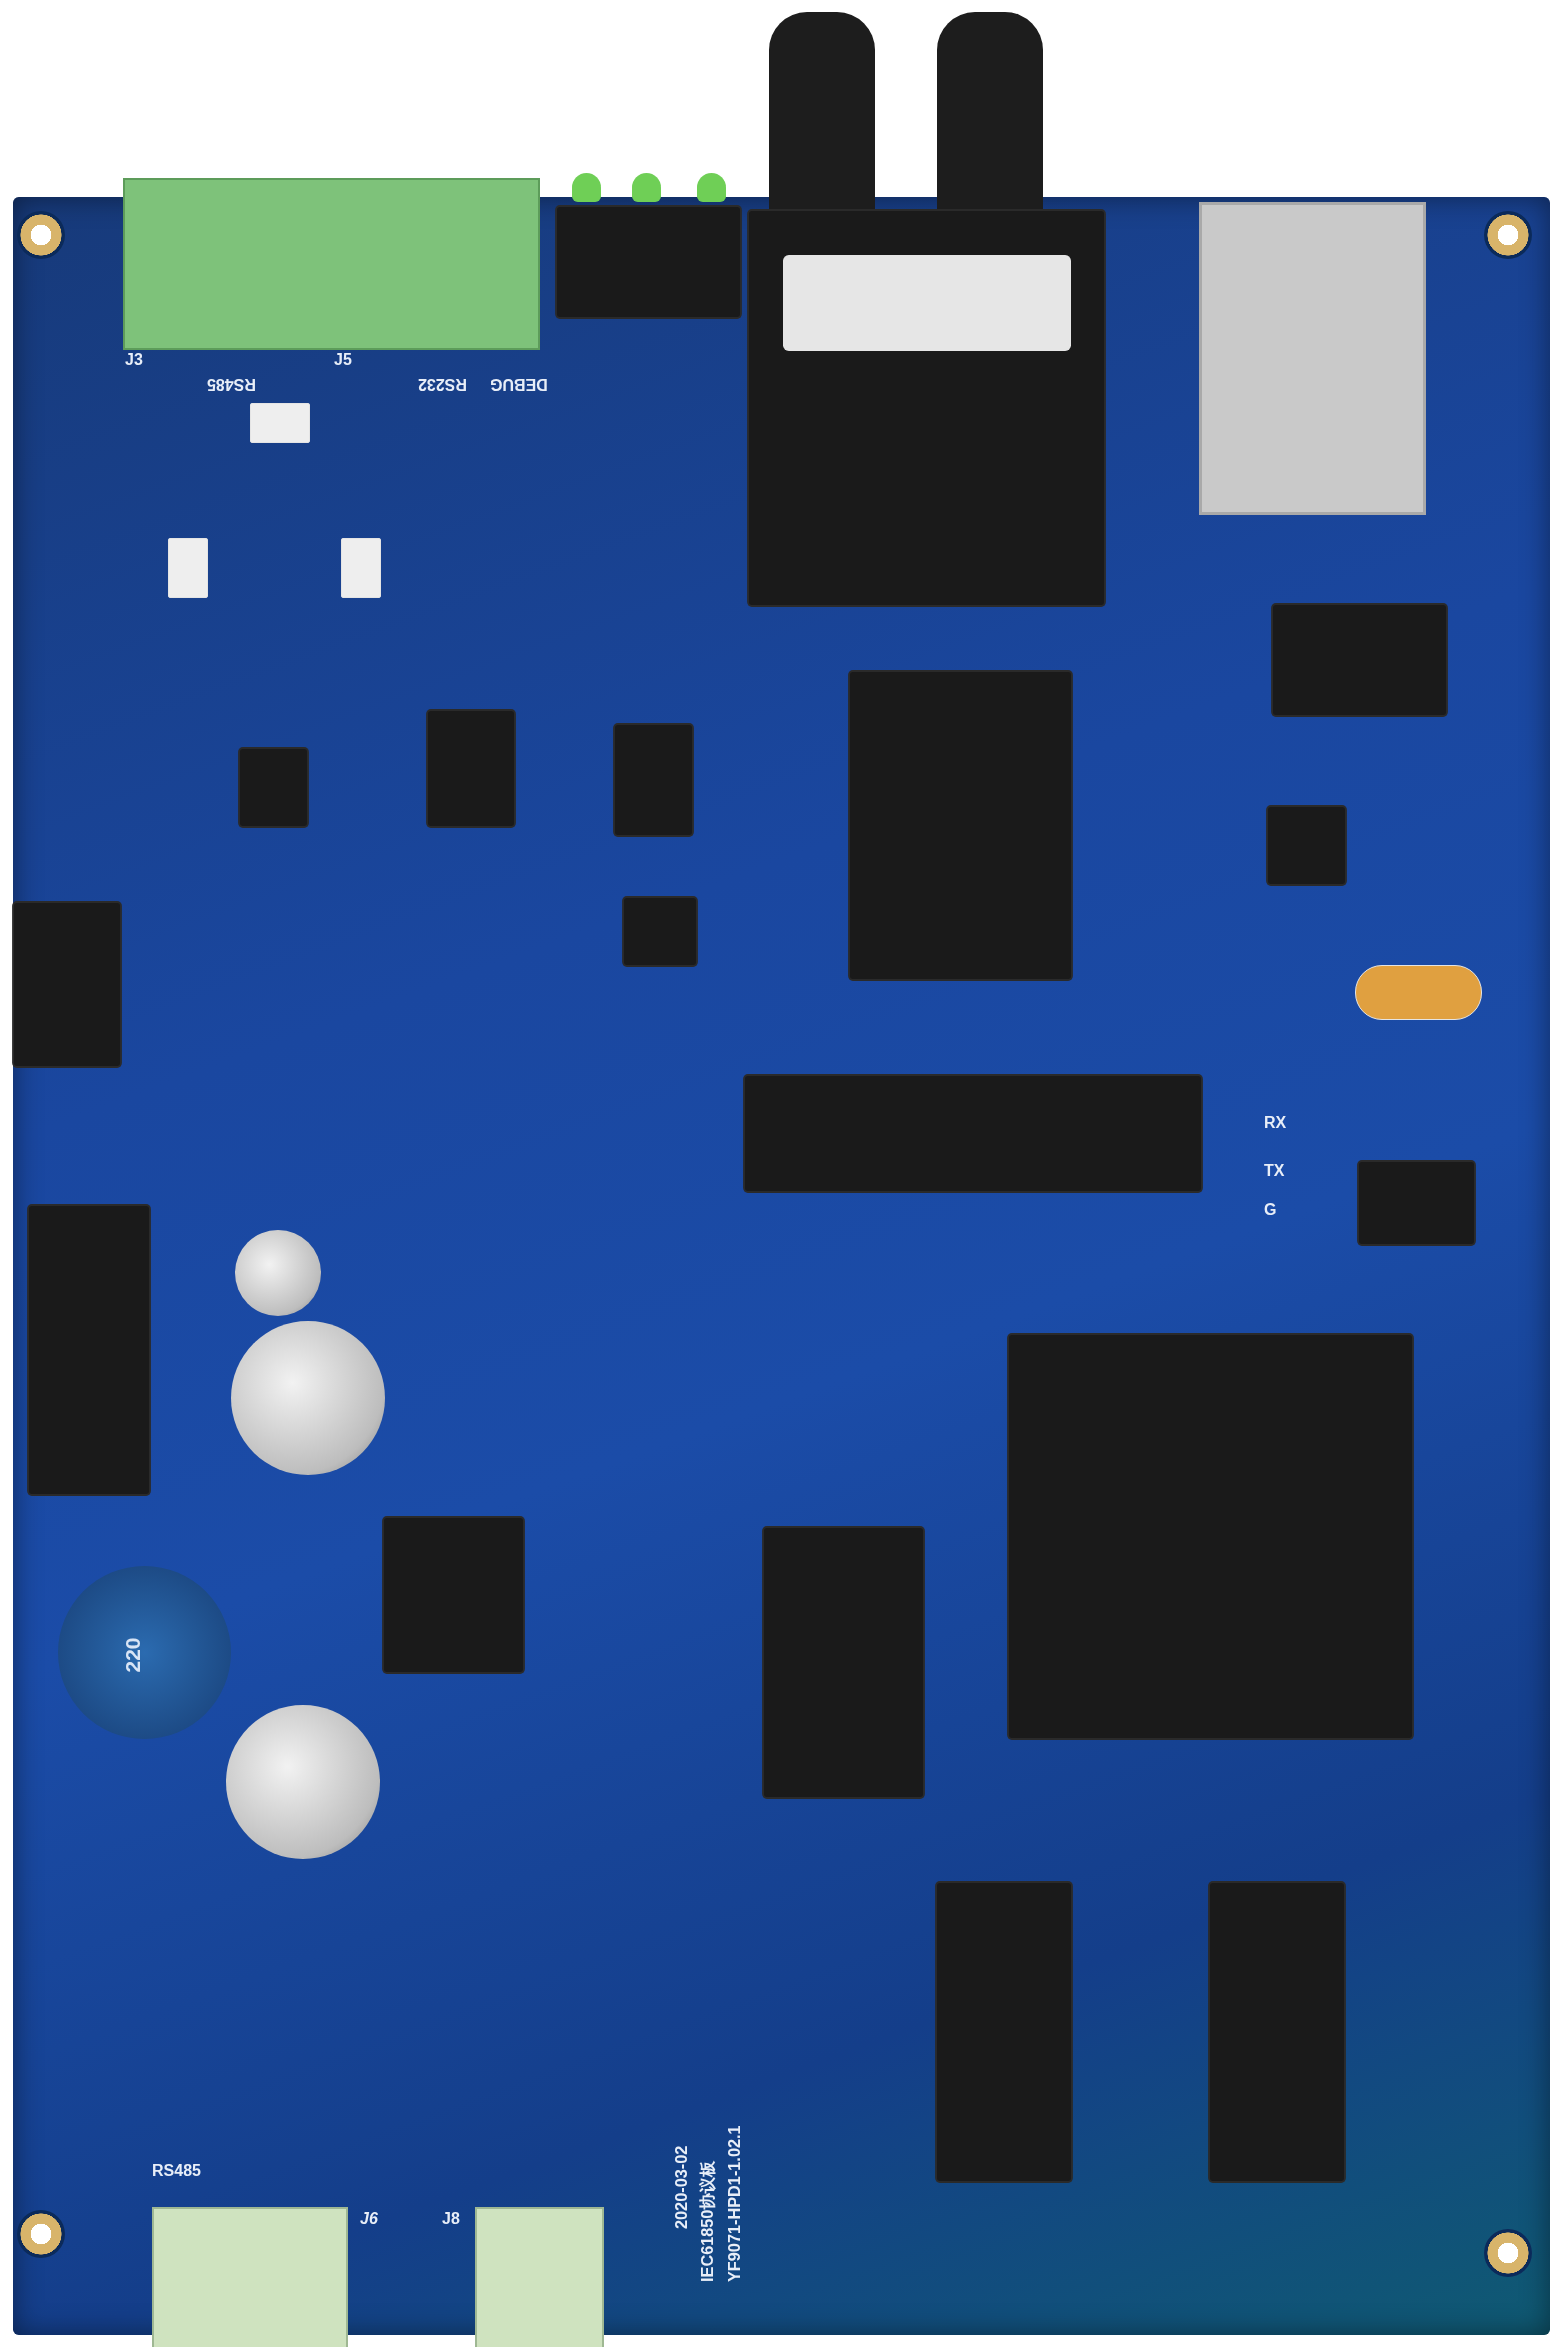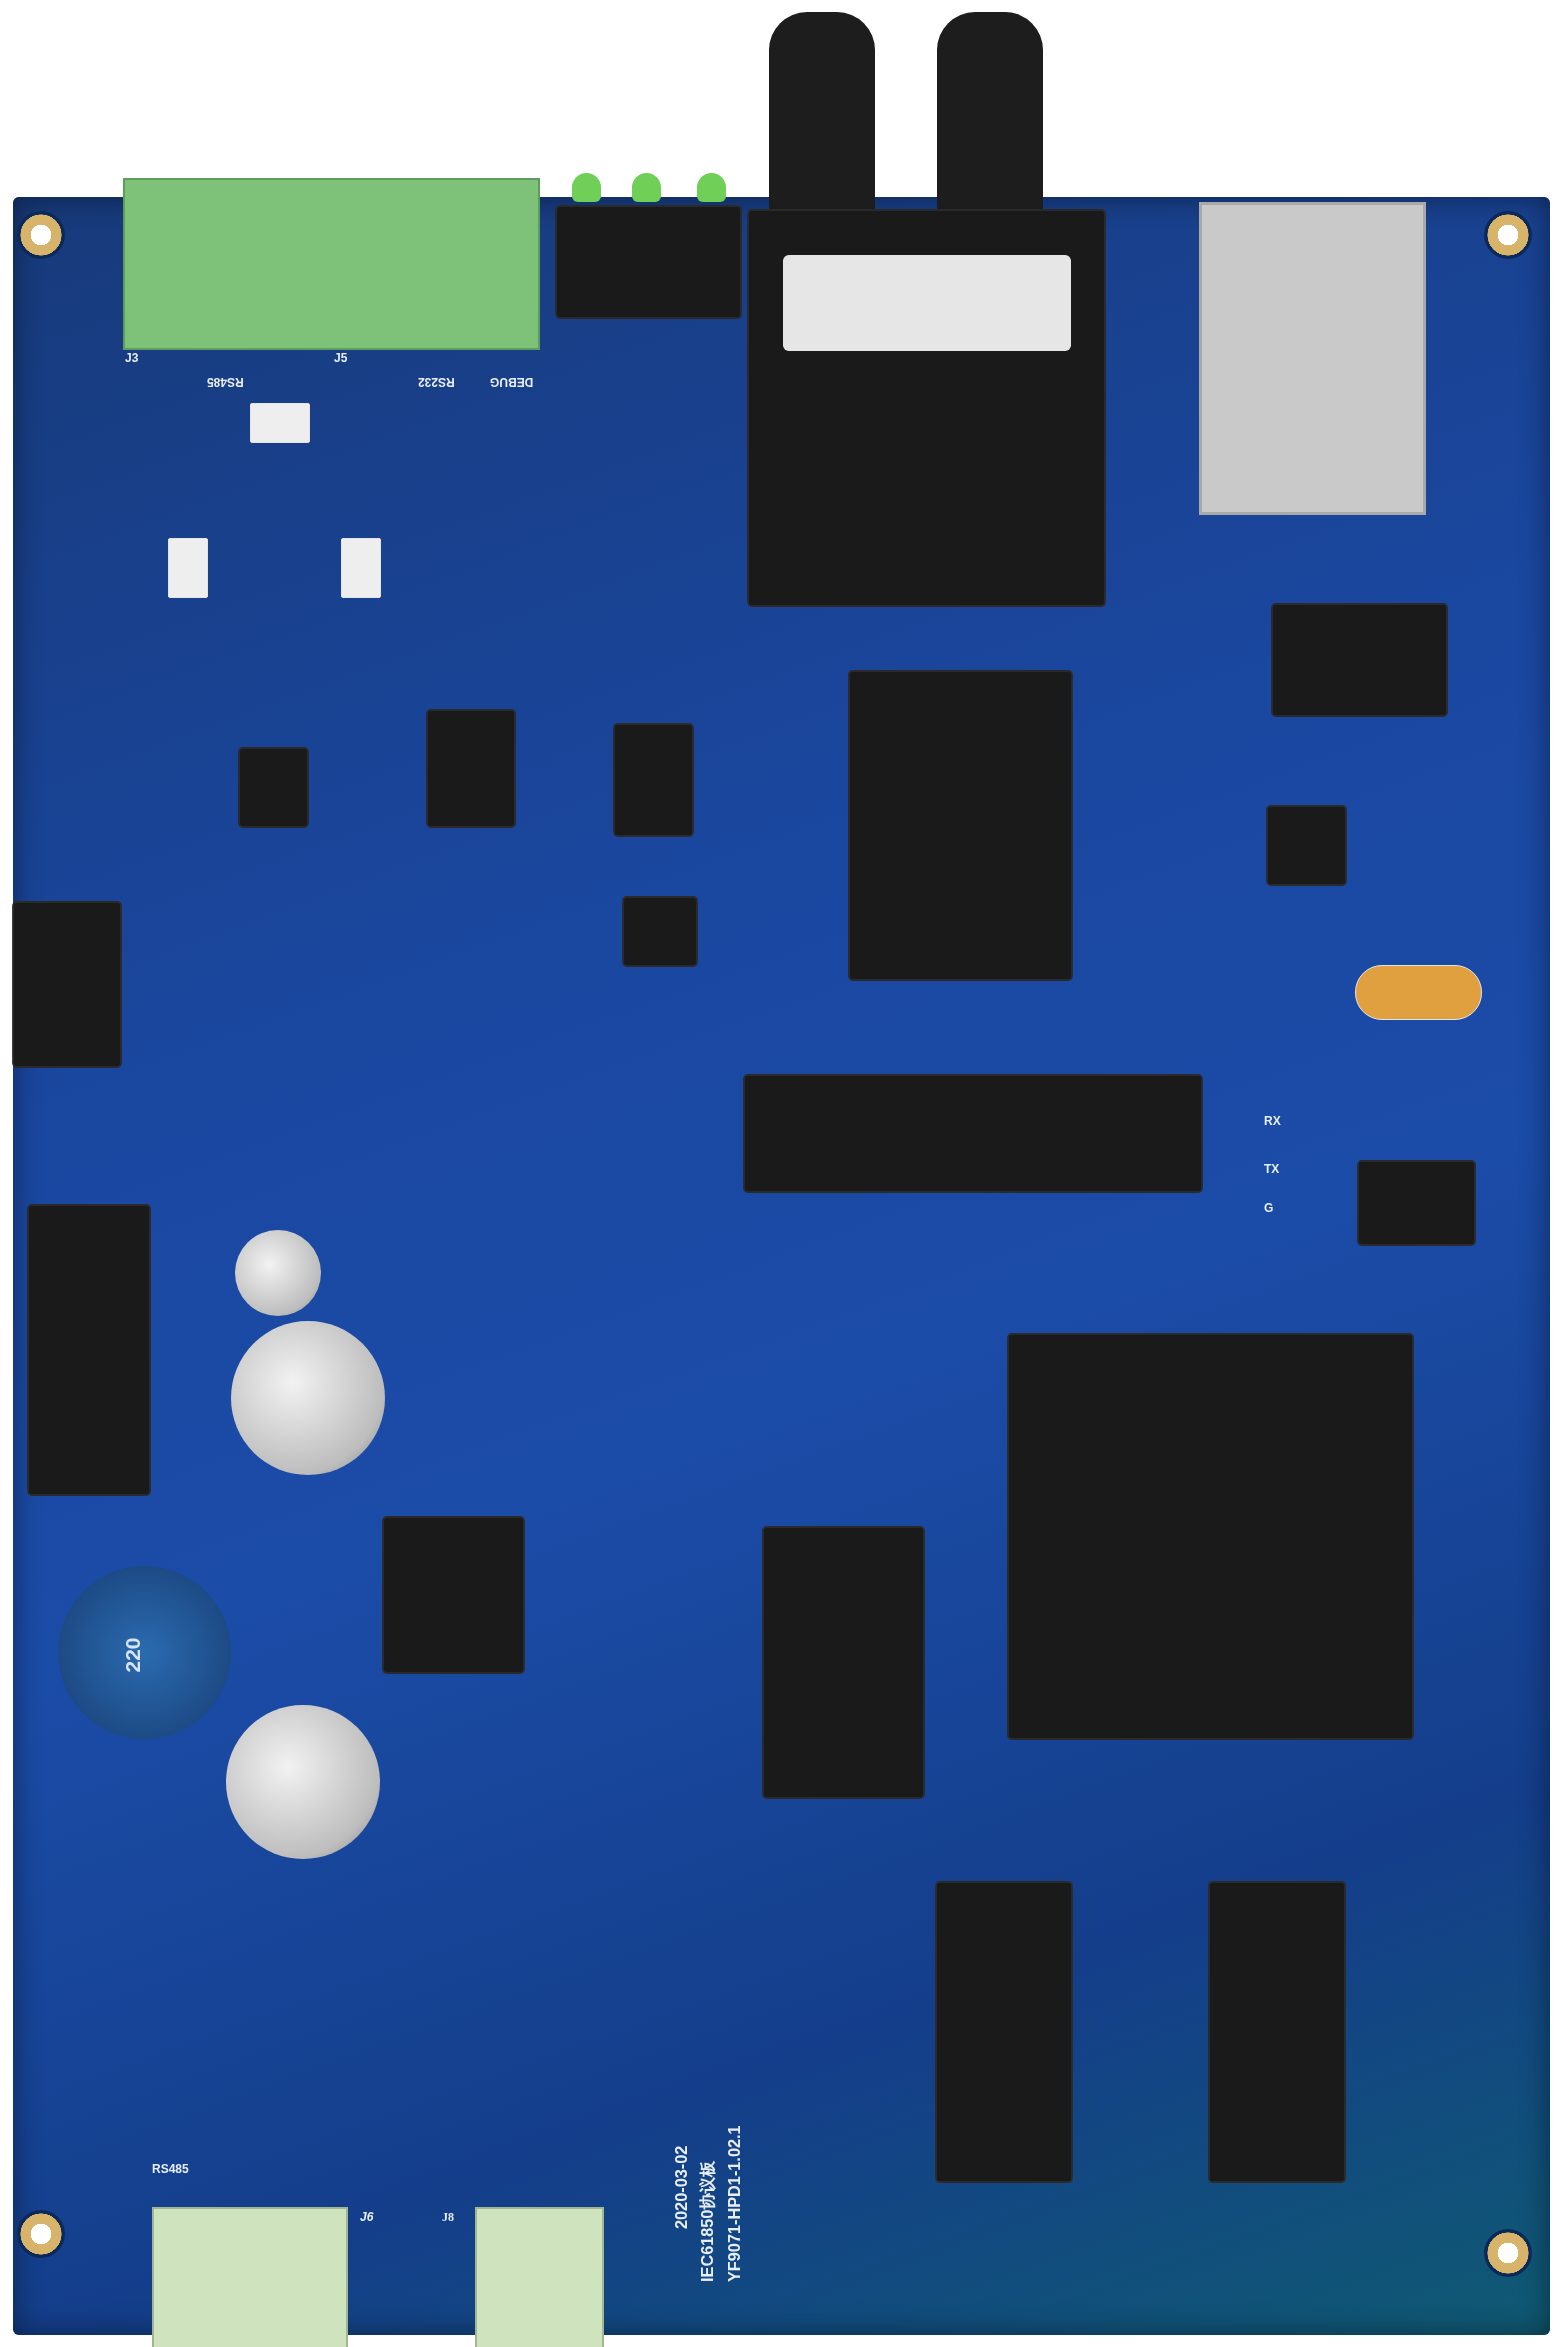--- a/index.html
+++ b/index.html
@@ -4,21 +4,21 @@
 <style>
   html,body{margin:0;padding:0;background:#ffffff;}
   body{width:1565px;height:2348px;position:relative;overflow:hidden;font-family:"DejaVu Sans",sans-serif;}
   .board{position:absolute;left:13.4px;top:197px;width:1537px;height:2138px;
     background:linear-gradient(160deg,#173a7a 0%,#1a47a0 35%,#1b4ca8 55%,#143e8a 80%,#0f5a72 100%);
     border-radius:5.8px;box-shadow:inset 0 0 29px rgba(0,0,0,.45);}
   .abs{position:absolute;}
   .green{background:#7ec27a;border:2.9px solid #5d9c5a;}
   .green-light{background:#cfe3bf;border:2.9px solid #9fb893;}
   .chip{background:#1a1a1a;border-radius:2.9px;box-shadow:0 0 0 1.9px #2a2a2a;}
-  .silk{color:#e8eef8;font-family:"Liberation Sans",sans-serif;font-weight:bold;font-size:12px;white-space:nowrap;}
+  .silk{color:#e8eef8;font-family:"Liberation Sans",sans-serif;font-weight:bold;font-size:16px;white-space:nowrap;}
   .hole{border-radius:50%;background:radial-gradient(circle,#fff 0 30%,#d8b46a 31% 60%,#0b2a5a 61%);}
   .cap{border-radius:50%;background:radial-gradient(circle at 40% 40%,#f2f2f2,#bdbdbd 70%,#777);}
   .cap-label{color:#222;font-family:"Liberation Sans",sans-serif;font-weight:bold;font-size:21px;text-align:center;}
   .smd{background:#c8b48a;border:1.9px solid #e4e4e4;border-radius:1.9px;}
   .led{border-radius:50% 50% 20% 20%;background:#6fcf56;}
   .fiber{background:#1d1d1d;border-radius:38px 38px 5.8px 5.8px;}
   .rj45{background:#c9c9c9;border:3.8px solid #a9a9a9;}
 </style>
 </head>
 <body>
@@ -76,21 +76,21 @@
 
 <div class="abs" style="left:58px;top:1566px;width:173px;height:173px;border-radius:50%;background:radial-gradient(circle,#2b6bb0,#1d4b86 70%,#0e2240);"></div>
 <div class="abs cap-label" style="left:115px;top:1643px;color:#d8e4f5;transform:rotate(-90deg);">220</div>
 
 <div class="abs chip" style="left:384px;top:1518px;width:139px;height:154px;"></div>
 
 <div class="abs green-light" style="left:152px;top:2207px;width:192px;height:141px;"></div>
 <div class="abs green-light" style="left:475px;top:2207px;width:125px;height:141px;"></div>
 <div class="abs silk" style="left:152px;top:2162px;">RS485</div>
 <div class="abs silk" style="left:360px;top:2210px;font-style:italic;">J6</div>
-<div class="abs silk" style="left:442px;top:2210px;font-family:Liberation Serif, serif;">J8</div>
+<div class="abs silk" style="left:442px;top:2210px;">J8</div>
 
 <div class="abs silk" style="left:672px;top:2229px;transform:rotate(-90deg);transform-origin:left top;font-size:16.3px;">2020-03-02</div>
 <div class="abs silk" style="left:697px;top:2282px;transform:rotate(-90deg);transform-origin:left top;font-size:16.3px;">IEC61850协议板</div>
 <div class="abs silk" style="left:725px;top:2282px;transform:rotate(-90deg);transform-origin:left top;font-size:16.3px;">YF9071-HPD1-1.02.1</div>
 
 <div class="abs smd" style="left:250px;top:403px;width:58px;height:38px;background:#eee;"></div>
 <div class="abs smd" style="left:168px;top:538px;width:38px;height:58px;background:#eee;"></div>
 <div class="abs smd" style="left:341px;top:538px;width:38px;height:58px;background:#eee;"></div>
 <div class="abs smd" style="left:1355px;top:965px;width:125px;height:53px;background:#e0a040;border-radius:27px;"></div>
 

